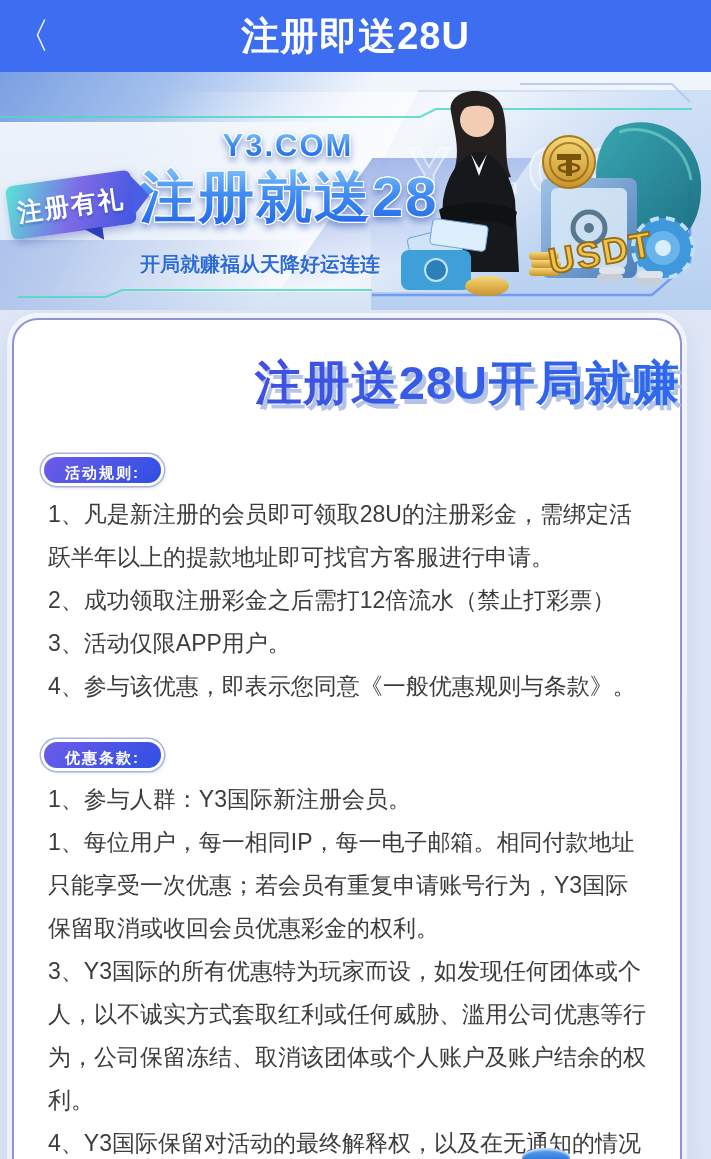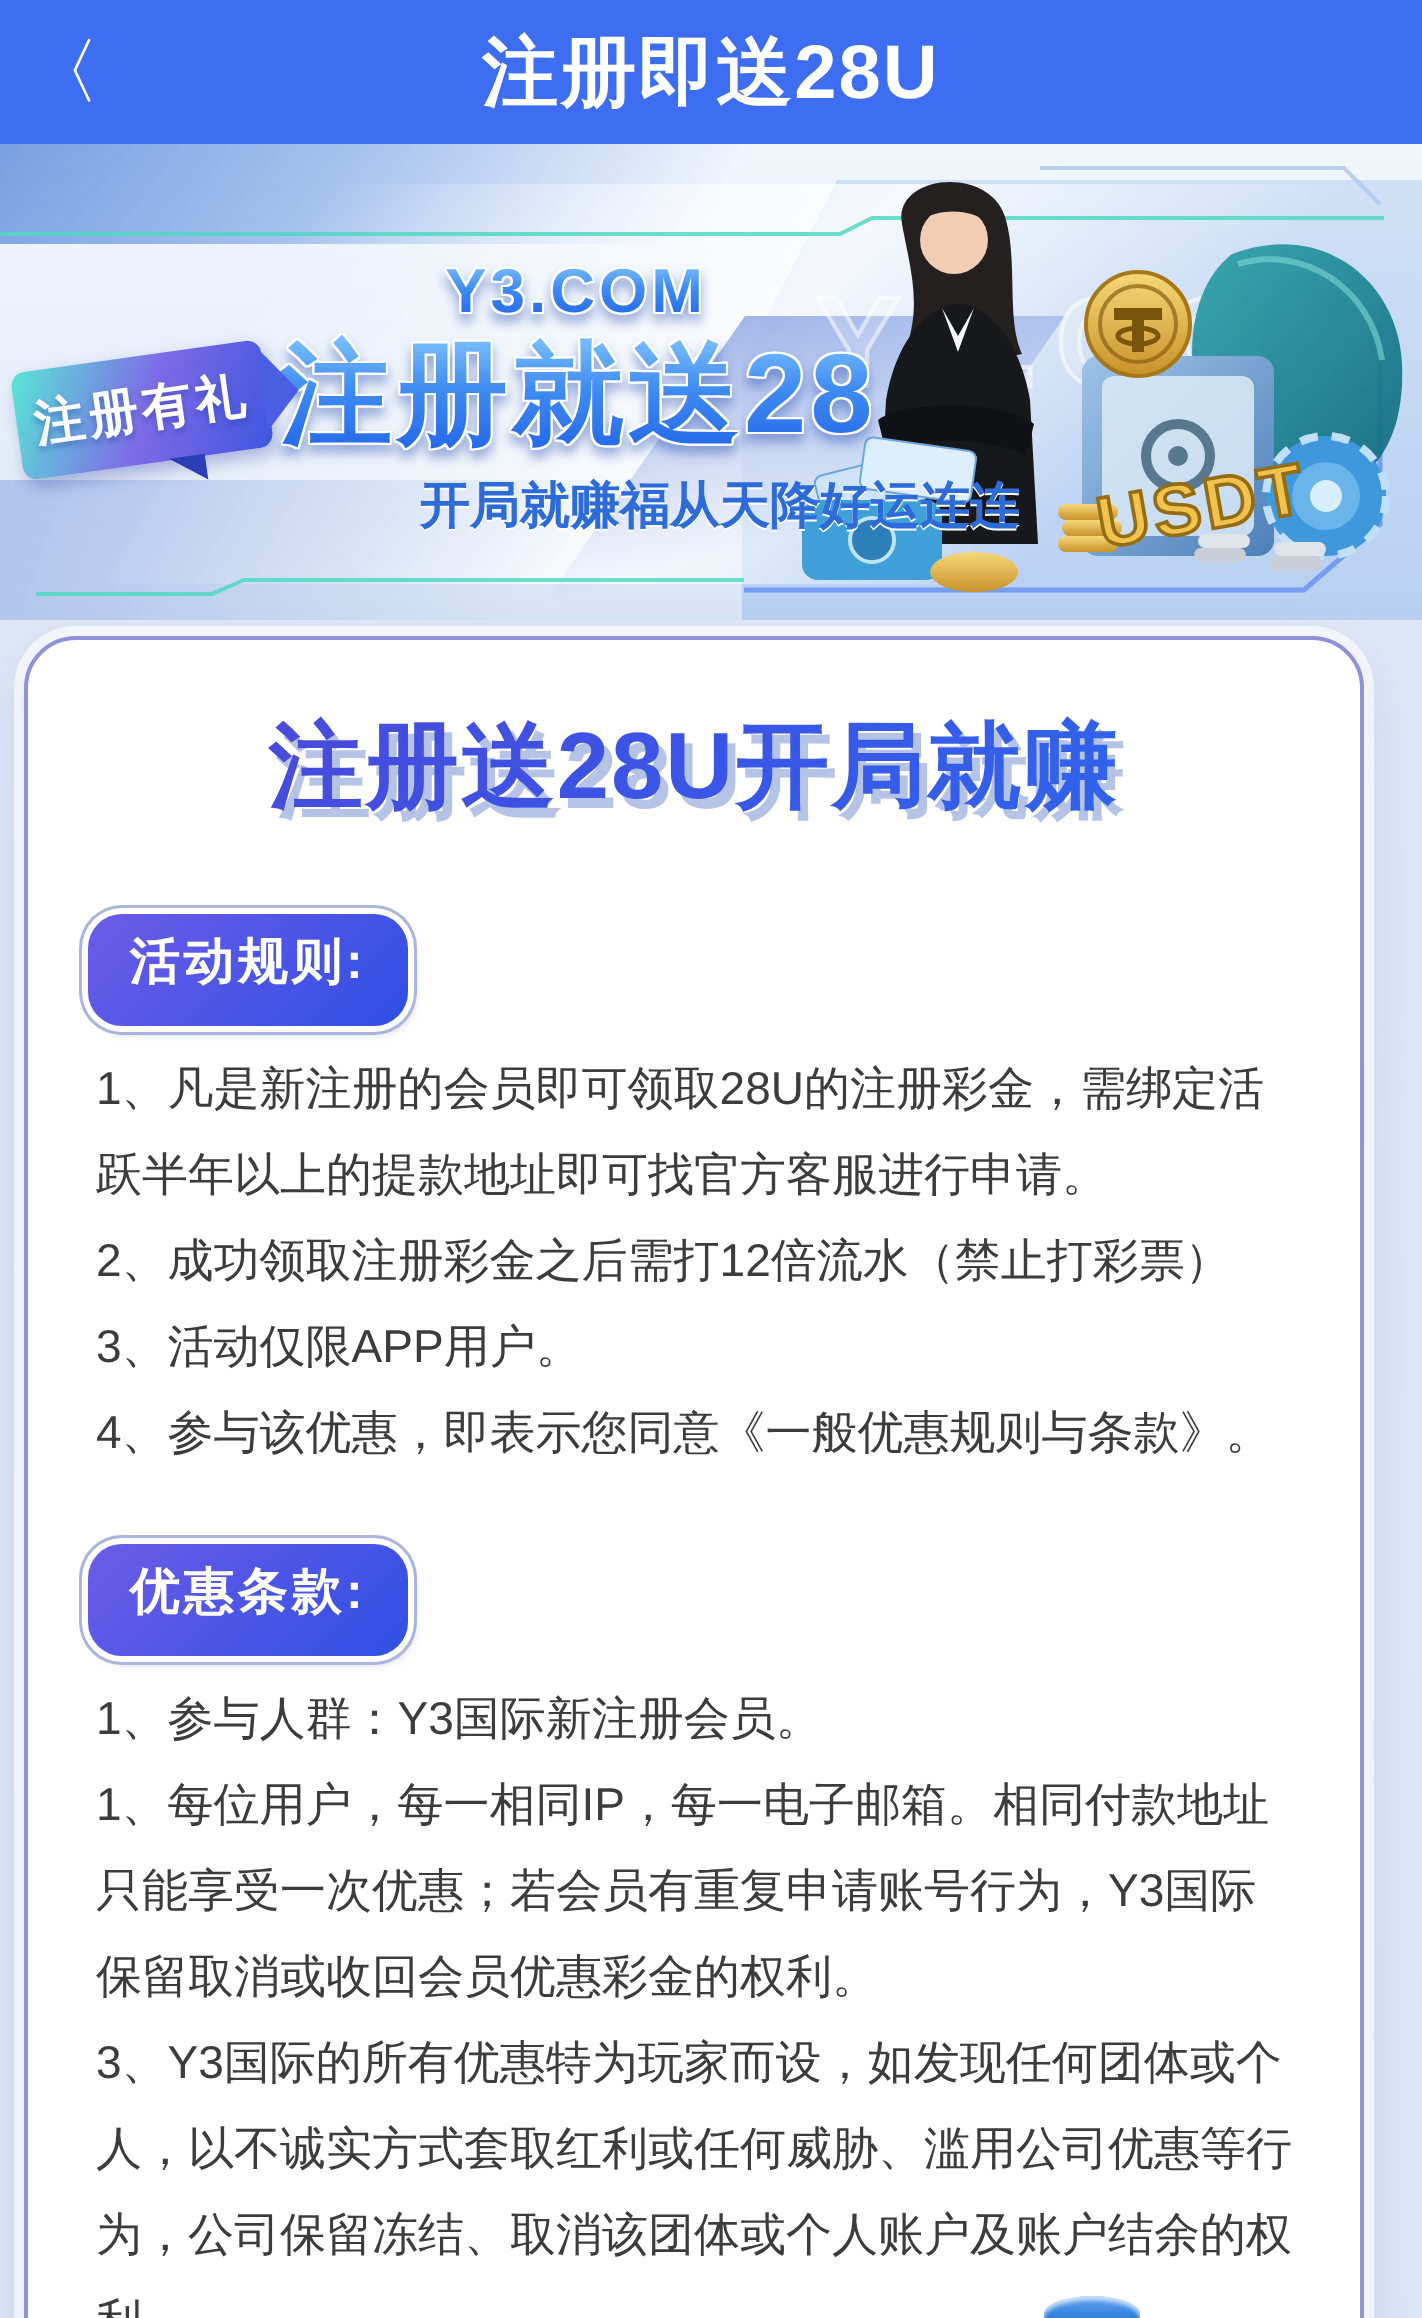--- a/index.html
+++ b/index.html
@@ -93,47 +93,47 @@
   }
   .brand {
     position:absolute; left:178px; top:56px; width:220px; text-align:center; z-index:5;
     font-size:31px; font-weight:900; letter-spacing:2px;
   }
   .headline {
     position:absolute; left:140px; top:88px; width:440px; text-align:left; z-index:5;
     font-size:56px; font-weight:900; letter-spacing:2px;
   }
   .subline {
-    position:absolute; left:140px; top:164px; width:440px; text-align:center; z-index:5;
-    font-size:25px; font-weight:800; color:#2d6cd8;
+    position:absolute; left:140px; top:179px; width:440px; z-index:5;
+    font-size:20px; font-weight:800; color:#2d6cd8;
     text-shadow:0 1px 0 #ffffff;
   }
   .banner-art { position:absolute; right:0; top:10px; z-index:4; }
 
   
   .card {
     position:absolute; left:12px; top:318px; width:670px; height:880px;
     background:#ffffff; border:2px solid #8f92d8; border-radius:26px;
     box-shadow:0 0 0 5px rgba(255,255,255,.65), 0 10px 26px rgba(125,135,200,.3);
     z-index:10;
   }
   .card-title {
-    margin-top:32px; text-align:center;
+    margin-top:32px; text-align:right;
     font-size:47px; font-weight:900; letter-spacing:1px;
     background:linear-gradient(135deg,#5145d5 0%,#3a55e6 50%,#2b6cee 100%);
     -webkit-background-clip:text; background-clip:text; color:transparent;
     filter:drop-shadow(4px 5px 0 rgba(168,186,226,.85));
   }
   .section-1 { margin-top:42px; }
   .section-2 { margin-top:34px; }
   .badge {
     display:inline-block; margin-left:30px;
     background:linear-gradient(135deg,#6c5ce8,#2f4fe4);
-    color:#fff; font-size:25px; font-weight:700; letter-spacing:2px;
-    padding:7px 21px 16px; border-radius:17px;
+    color:#fff; font-size:15px; font-weight:700; letter-spacing:2px;
+    padding:7px 21px 0; border-radius:17px;
     box-shadow:0 0 0 3px #ffffff, 0 0 0 4.5px #aab4dd, 2px 3px 5px rgba(120,130,190,.55);
   }
   .rules { margin:10px 34px 0 34px; }
   .rules p {
     font-size:23px; font-weight:400; color:#3c3c3c;
     line-height:43px; text-align:left;
   }
 
   .bottom-blob {
     position:absolute; left:522px; top:1148px; width:48px; height:11px; z-index:20;

